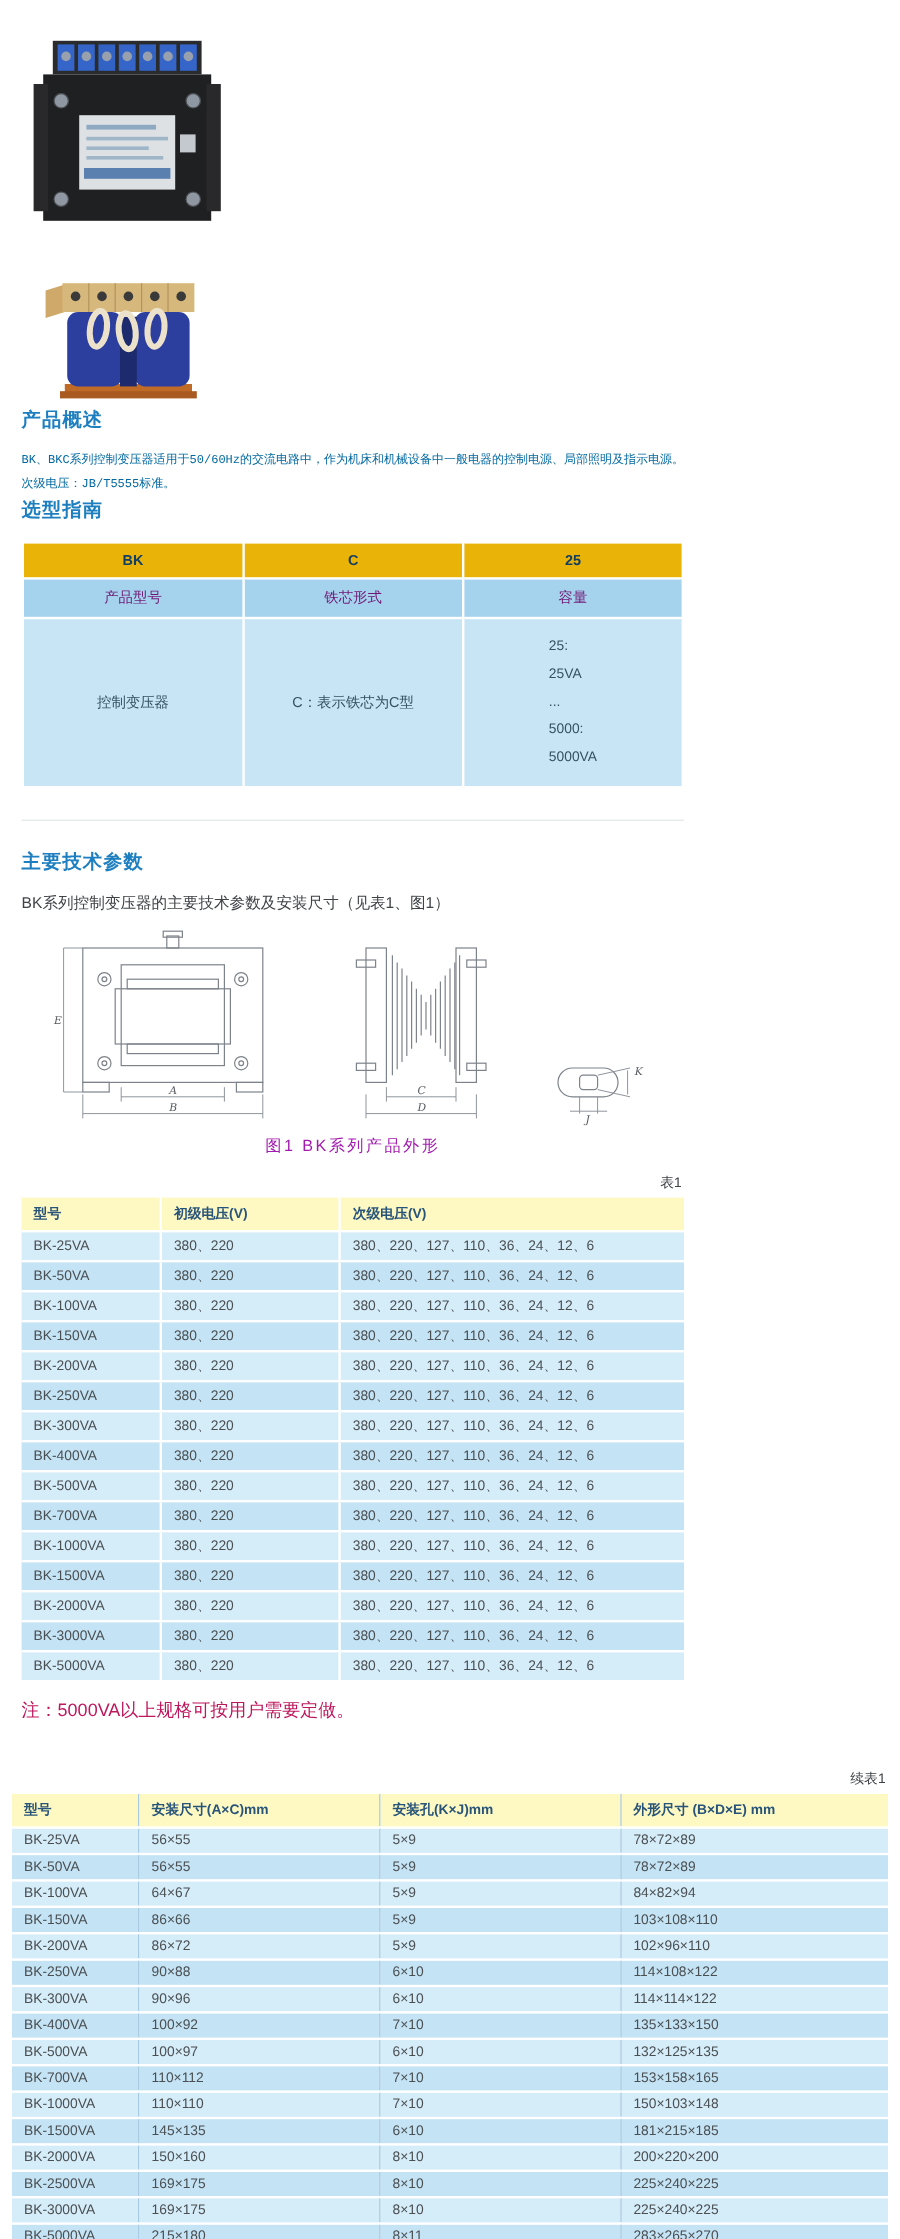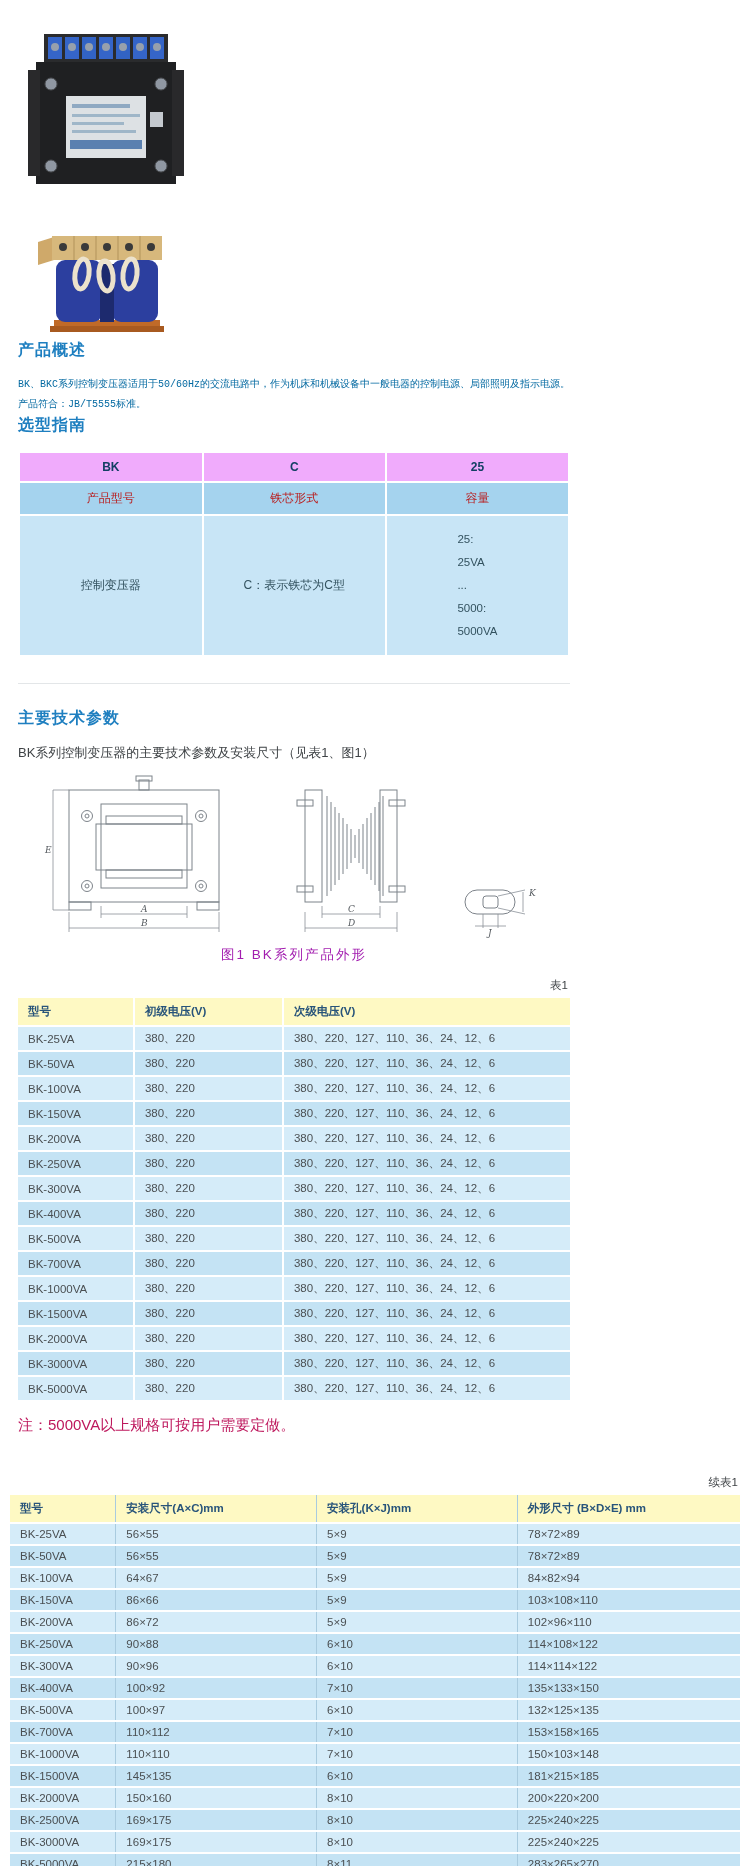--- a/index.html
+++ b/index.html
@@ -25,24 +25,24 @@
   .para { font-size:10px; line-height:1.75; color:#0369a1;font-family:Liberation Mono, monospace; }
   .para + .para { margin-top:2px; }
 
   .sec-gap { margin-top:26px; }
 
   
   table { border-collapse:collapse; width:100%; }
   .sel-table { margin-top:2px; }
   .sel-table td, .sel-table th { border:2px solid #ffffff; text-align:center; }
   .sel-table .r1 th {
-    background:#f0abfc; color:#123f63; font-size:12px; font-weight:bold; padding:7px 4px;
+    background:#eab308; color:#123f63; font-size:12px; font-weight:bold; padding:7px 4px;
   }
   .sel-table .r2 td {
-    background:#a5d3ee; color:#b91c1c; font-size:12px; padding:7px 4px;
+    background:#a5d3ee; color:#701a75; font-size:12px; padding:7px 4px;
   }
   .sel-table .r3 td {
     background:#c8e5f6; color:#33525f; font-size:12px; height:108px; vertical-align:middle; padding:12px;
   }
   .cap-lines { display:inline-block; text-align:left; white-space:pre-line; line-height:2.0; font-size:11.5px; }
 
   .divider { border:none; border-top:1px solid #e3e6e8; margin:26px 0 24px 0; }
 
   .intro { font-size:13px; color:#3f4346; margin:0 0 10px 0; }
 
@@ -141,21 +141,21 @@
           <ellipse cx="82" cy="48" rx="7" ry="15" transform="rotate(-6 82 48)"></ellipse>
           <ellipse cx="106" cy="46" rx="7" ry="15" transform="rotate(6 106 46)"></ellipse>
         </g>
       </svg>
     </div>
 
     <div class="content">
 
       <h2 class="sec">产品概述</h2>
       <p class="para">BK、BKC系列控制变压器适用于50/60Hz的交流电路中，作为机床和机械设备中一般电器的控制电源、局部照明及指示电源。</p>
-      <p class="para">产品符合：JB/T5555标准。</p>
+      <p class="para">次级电压：JB/T5555标准。</p>
 
       <h2 class="sec sec-gap">选型指南</h2>
       <table class="sel-table">
         <colgroup>
             <col style="width:33.4%">
             <col style="width:33.3%">
             <col style="width:33.3%">
           </colgroup>
         <tbody>
             <tr class="r1">

